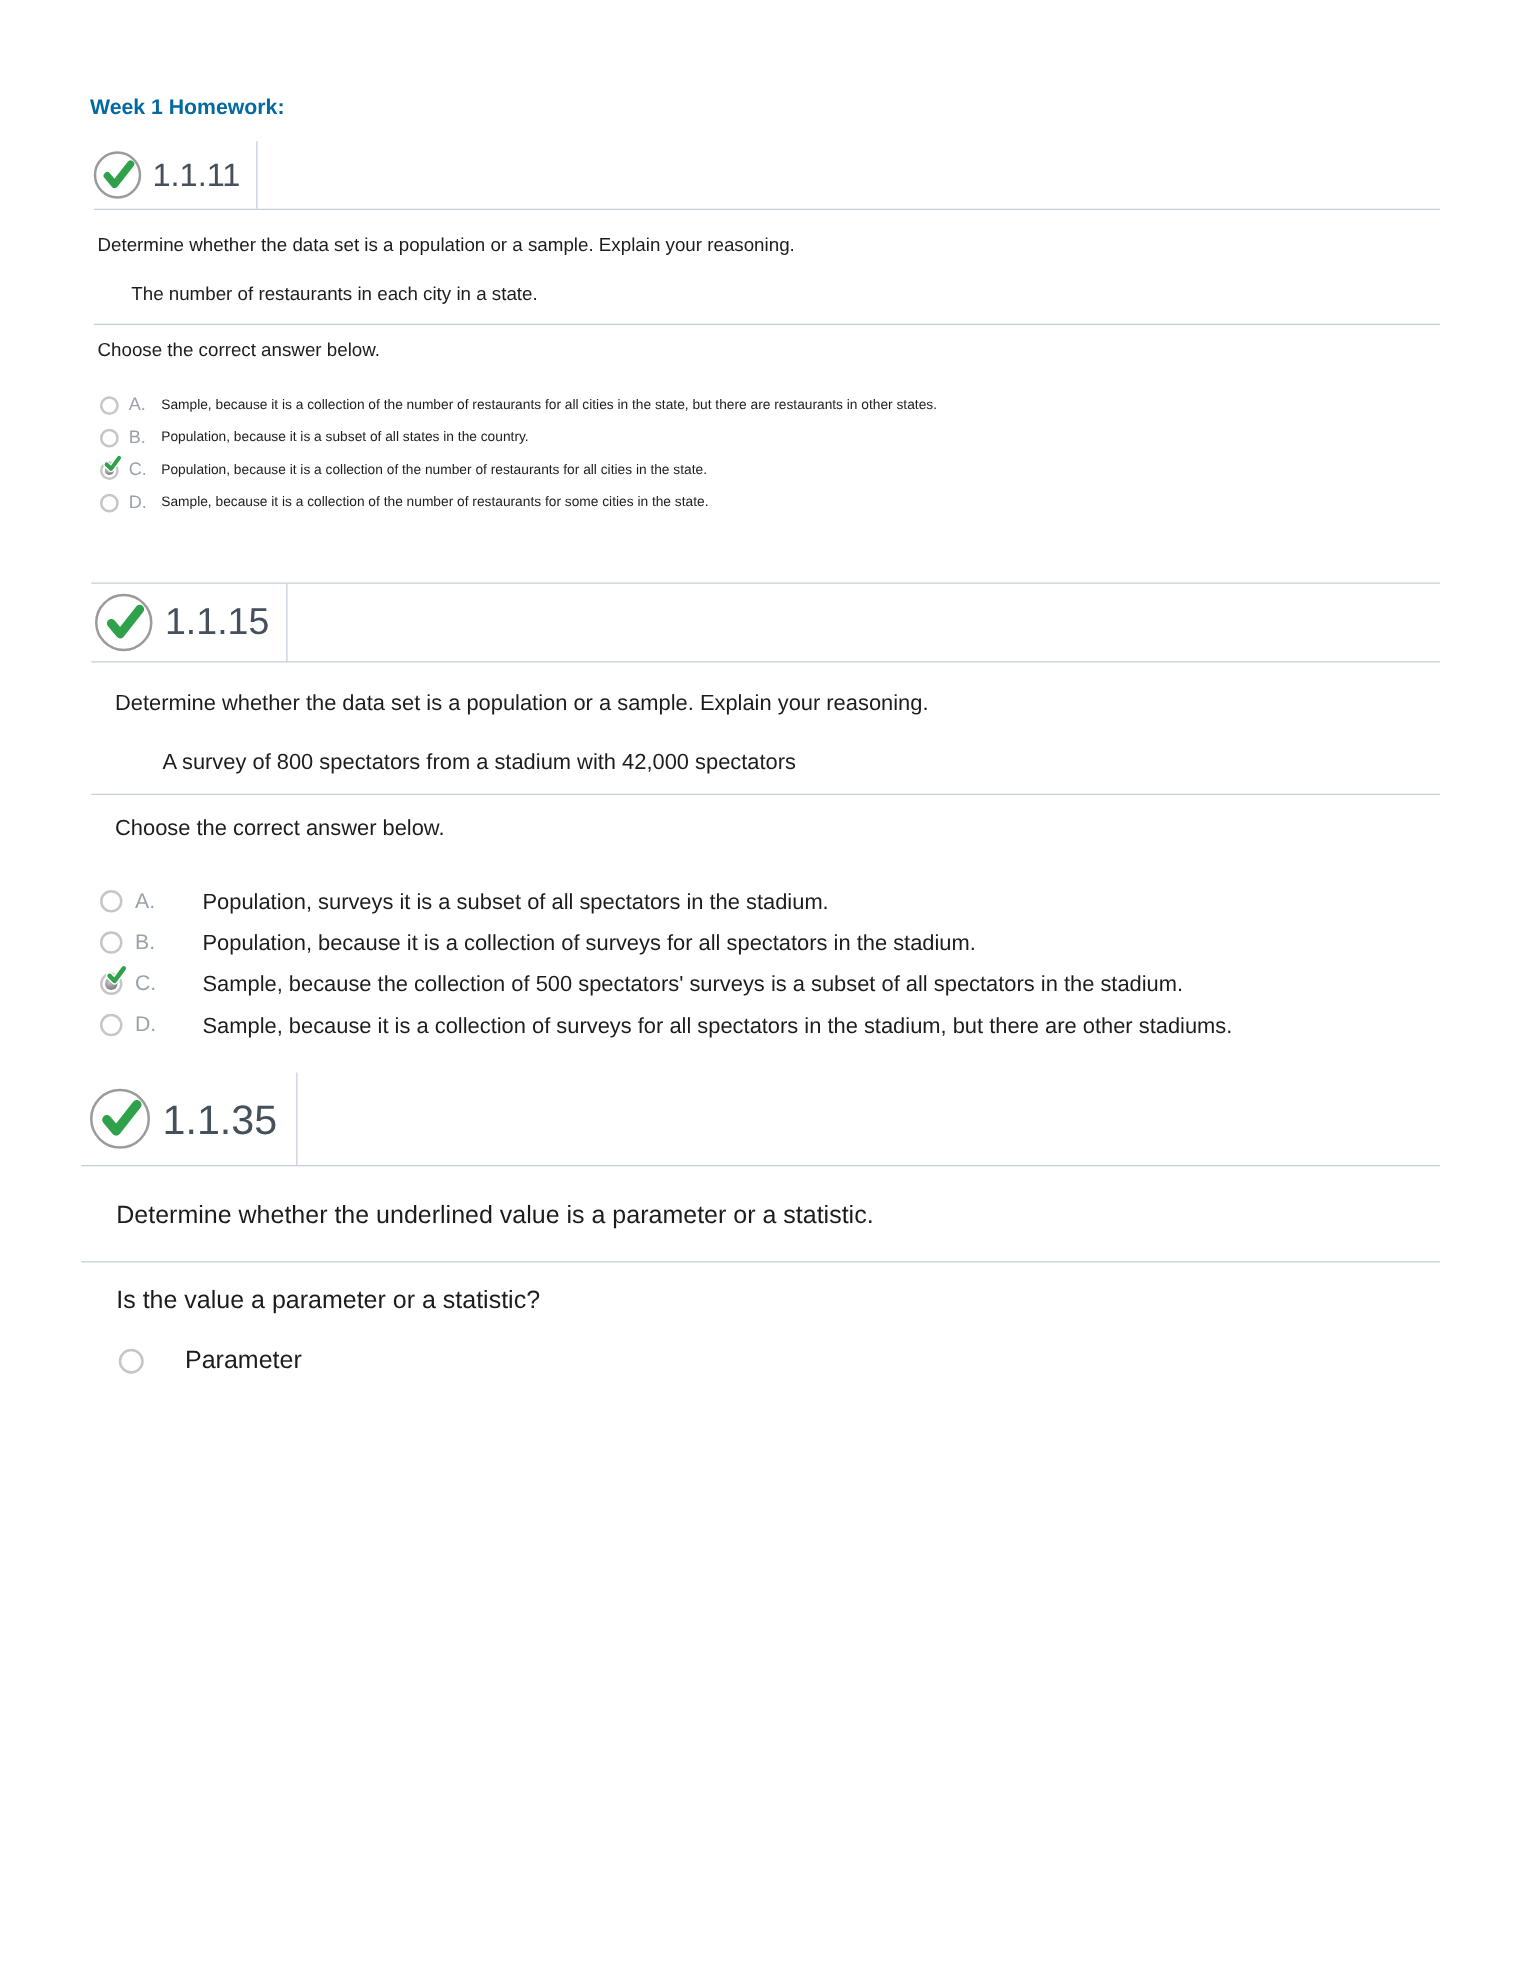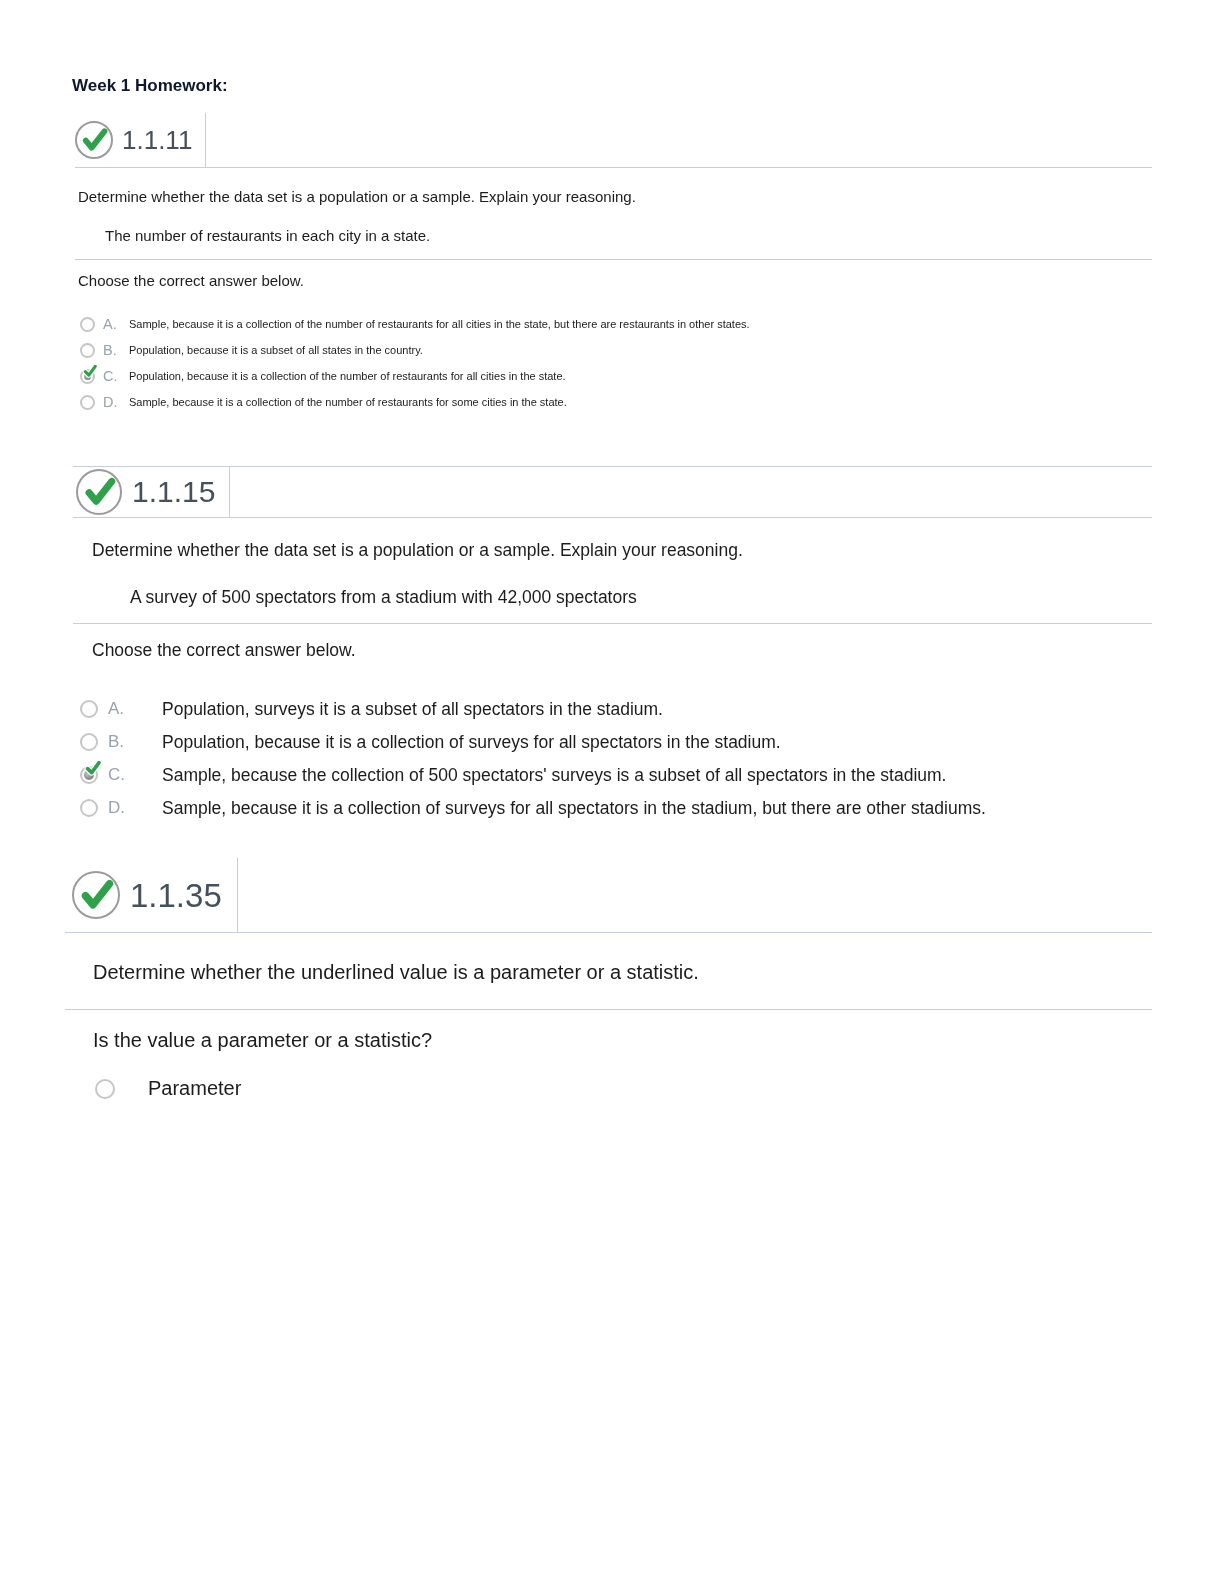--- a/index.html
+++ b/index.html
@@ -11,31 +11,31 @@
     --radio-border:#c6c6c6;
   }
   *{box-sizing:border-box;}
   html,body{margin:0;padding:0;}
   body{
     width:1224px;height:1584px;background:#ffffff;position:relative;
     font-family:"Liberation Sans", sans-serif;color:var(--text);
   }
   .page-title{
     position:absolute;left:72px;top:76px;
-    font-size:17px;font-weight:bold;color:#0f172a;
+    font-size:17px;font-weight:bold;color:#0369a1;
   }
   .section{position:absolute;}
   #q1{left:75px;top:113px;width:1077px;}
   #q2{left:73px;top:466px;width:1079px;}
   #q3{left:65px;top:858px;width:1087px;}
 
   .qhead{display:flex;align-items:center;border-bottom:1px solid var(--rule);}
   #q2 .qhead{border-top:1px solid var(--rule);}
   #q1 .qhead{height:55px;}
-  #q2 .qhead{height:52px;}
+  #q2 .qhead{height:64px;}
   #q3 .qhead{height:75px;}
 
   .badge{
     border:2px solid #9b9b9b;border-radius:50%;
     display:flex;align-items:center;justify-content:center;
     background:#fff;flex:0 0 auto;
   }
   #q1 .badge{width:38px;height:38px;margin-left:0px;}
   #q2 .badge{width:46px;height:46px;margin-left:3px;}
   #q3 .badge{width:48px;height:48px;margin-left:7px;}
@@ -165,21 +165,21 @@
   <div class="qhead">
     <span class="badge">
       <svg width="34" height="34" viewBox="0 0 24 24">
           <path d="M5 12.5 L10 18.5 L21 4.5" fill="none" stroke="#2fa14b" stroke-width="5" stroke-linecap="round" stroke-linejoin="round"></path>
         </svg>
     </span>
     <span class="qnum">1.1.15</span>
     <span class="vline"></span>
   </div>
   <div class="prompt">Determine whether the data set is a population or a sample. Explain your reasoning.</div>
-  <div class="subject">A survey of 500 spectators from a stadium with 42,000 spectators</div>
+  <div class="subject">A survey of 800 spectators from a stadium with 42,000 spectators</div>
   <div class="rule"></div>
   <div class="instruction">Choose the correct answer below.</div>
   <div class="options">
     <div class="opt">
       <span class="radio"></span>
       <span class="letter">A.</span>
       <span class="otext">Population, surveys it is a subset of all spectators in the stadium.</span>
     </div>
     <div class="opt">
       <span class="radio"></span>

